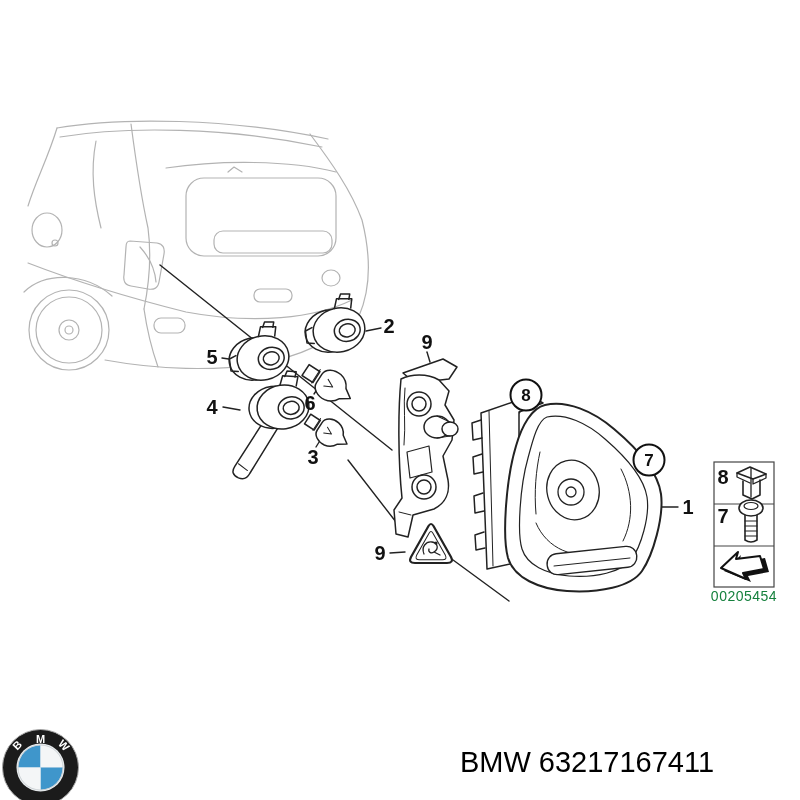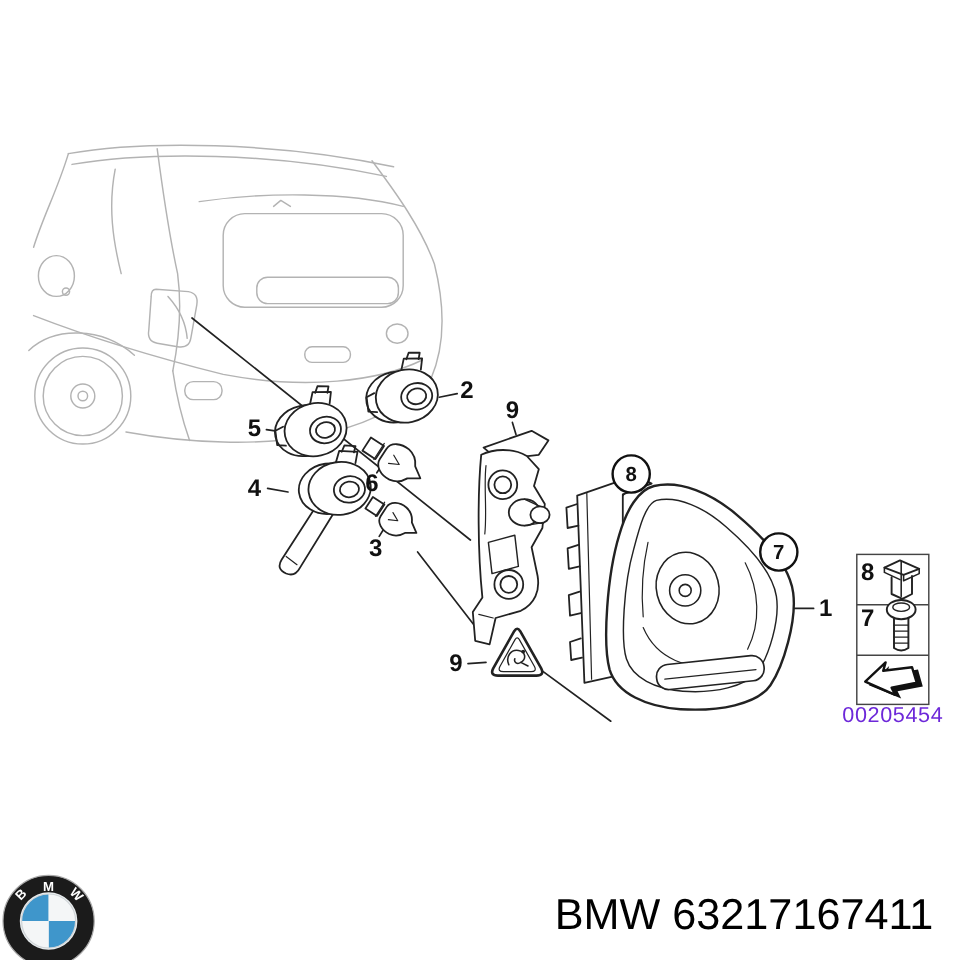--- a/index.html
+++ b/index.html
@@ -17,25 +17,25 @@
     width:29px;height:29px;border:2px solid #111;border-radius:50%;
     display:flex;align-items:center;justify-content:center;
     font-size:17px;background:#fff;
   }
   .legend-num{
     position:absolute;transform:translate(-50%,-50%);
     font-weight:bold;font-size:20px;color:#111;line-height:1;
   }
   .part-number{
     position:absolute;transform:translate(-50%,-50%);
-    font-size:18px;color:#6d28d9;letter-spacing:.5px;white-space:nowrap;
+    font-size:14px;color:#15803d;letter-spacing:.5px;white-space:nowrap;
   }
   .footer-text{
-    position:absolute;left:620px;top:762px;transform:translate(-50%,-50%);
-    font-size:36px;color:#000;white-space:nowrap;letter-spacing:0;
+    position:absolute;left:587px;top:762px;transform:translate(-50%,-50%);
+    font-size:29px;color:#000;white-space:nowrap;letter-spacing:0;
   }
   .roundel-wrap{
     position:absolute;left:1px;top:728px;width:79px;height:72px;overflow:hidden;
   }
 </style>
 </head>
 <body>
 
 <svg id="diagram-svg" width="800" height="728" viewBox="0 0 800 728">
 

